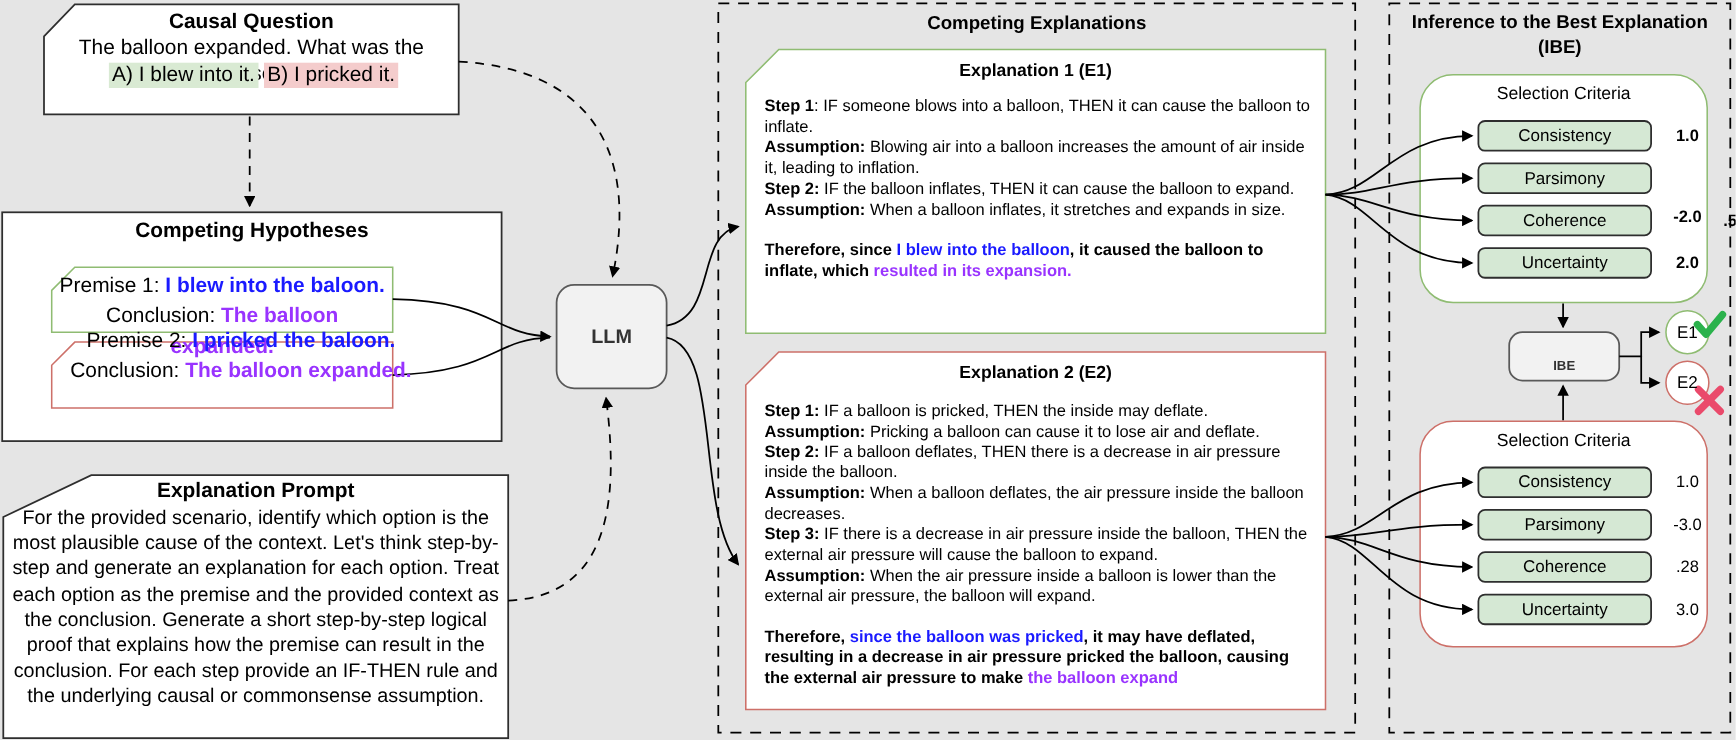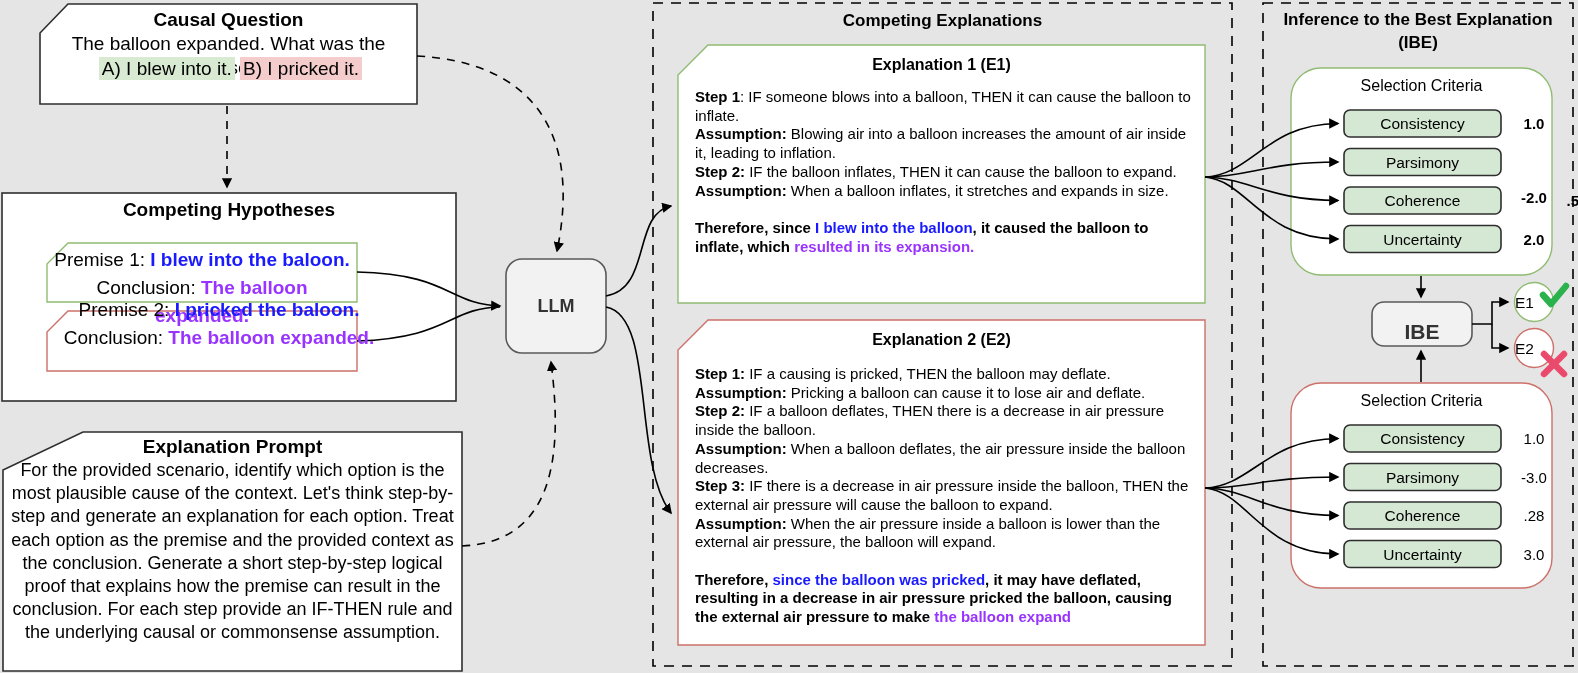--- a/index.html
+++ b/index.html
@@ -32,21 +32,21 @@
   .premise-text{font-size:19px;line-height:28px;}
   .ep-body{font-size:18px;line-height:23.2px;}
   .panel-title{font-size:17px;font-weight:bold;line-height:23px;}
   .exp-title{font-size:16px;font-weight:bold;}
   .exp-body{font-size:15px;line-height:18.7px;}
   .sc-title{font-size:16px;}
   .crit-label{font-size:15.5px;line-height:27px;text-align:center;}
   .crit-val{font-size:15px;line-height:27px;text-align:center;}
   .val-bold{font-weight:bold;}
   .node-label{display:flex;align-items:center;justify-content:center;font-weight:bold;color:#333;}
-  .circ-label{font-size:15.5px;line-height:20px;text-align:left;}
+  .circ-label{font-size:15.5px;line-height:20px;text-align:center;}
 </style>
 </head>
 <body>
 
 <div id="canvas">
 
   <svg id="wires" width="1578" height="673" viewBox="0 0 1578 673">
     <defs>
       <marker id="arr" viewBox="0 0 10 10" refX="8.5" refY="5" markerWidth="6.5" markerHeight="6.5" orient="auto-start-reverse">
         <path d="M0,0 L10,5 L0,10 z" fill="#000"></path>
@@ -138,42 +138,42 @@
 
   <div class="txt center exp-title" style="left:678px;top:56px;width:527px;">Explanation 1 (E1)</div>
   <div class="txt exp-body pre" style="left:695px;top:88px;width:498px;"><span class="seg-b">Step 1</span><span class="seg-r">: IF someone blows into a balloon, THEN it can cause the balloon to inflate.
 </span><span class="seg-b">Assumption:</span><span class="seg-r"> Blowing air into a balloon increases the amount of air inside it, leading to inflation.
 </span><span class="seg-b">Step 2:</span><span class="seg-r"> IF the balloon inflates, THEN it can cause the balloon to expand.
 </span><span class="seg-b">Assumption:</span><span class="seg-r"> When a balloon inflates, it stretches and expands in size.
 
 </span><span class="seg-b">Therefore, since </span><span class="seg-blue">I blew into the balloon</span><span class="seg-b">, it caused the balloon to inflate, which </span><span class="seg-purple">resulted in its expansion.</span></div>
 
   <div class="txt center exp-title" style="left:678px;top:331px;width:527px;">Explanation 2 (E2)</div>
-  <div class="txt exp-body pre" style="left:695px;top:365px;width:498px;"><span class="seg-b">Step 1:</span><span class="seg-r"> IF a causing is pricked, THEN the balloon may deflate.
+  <div class="txt exp-body pre" style="left:695px;top:365px;width:498px;"><span class="seg-b">Step 1:</span><span class="seg-r"> IF a balloon is pricked, THEN the inside may deflate.
 </span><span class="seg-b">Assumption:</span><span class="seg-r"> Pricking a balloon can cause it to lose air and deflate.
 </span><span class="seg-b">Step 2:</span><span class="seg-r"> IF a balloon deflates, THEN there is a decrease in air pressure inside the balloon.
 </span><span class="seg-b">Assumption:</span><span class="seg-r"> When a balloon deflates, the air pressure inside the balloon decreases.
 </span><span class="seg-b">Step 3:</span><span class="seg-r"> IF there is a decrease in air pressure inside the balloon, THEN the external air pressure will cause the balloon to expand.
 </span><span class="seg-b">Assumption:</span><span class="seg-r"> When the air pressure inside a balloon is lower than the external air pressure, the balloon will expand.
 
 </span><span class="seg-b">Therefore, </span><span class="seg-blue">since the balloon was pricked</span><span class="seg-b">, it may have deflated, resulting in a decrease in air pressure pricked the balloon, causing the external air pressure to make </span><span class="seg-purple">the balloon expand</span></div>
 
   <div class="txt center panel-title" style="left:1268px;top:8px;width:300px;">Inference to the Best Explanation (IBE)</div>
 
   <div class="txt center sc-title" style="left:1291px;top:77px;width:261px;">Selection Criteria</div>
   <div class="txt crit-label" style="left:1344px;top:110px;width:157px;">Consistency</div>
   <div class="txt crit-label" style="left:1344px;top:148.5px;width:157px;">Parsimony</div>
   <div class="txt crit-label" style="left:1344px;top:187px;width:157px;">Coherence</div>
   <div class="txt crit-label" style="left:1344px;top:225.5px;width:157px;">Uncertainty</div>
   <div class="txt crit-val val-bold" style="left:1502px;top:110px;width:64px;">1.0</div>
   <div class="txt crit-val val-bold" style="left:1502px;top:156px;width:64px;margin-top:28px;">-2.0</div>
   <div class="txt crit-val val-bold" style="left:1502px;top:187px;width:64px;margin-left:43px;">.51</div>
   <div class="txt crit-val val-bold" style="left:1502px;top:225.5px;width:64px;">2.0</div>
 
-  <div class="txt node-label" style="left:1372px;top:302px;width:100px;height:60px;font-size:21px;">IBE</div>
+  <div class="txt node-label" style="left:1372px;top:302px;width:100px;height:60px;font-size:12px;">IBE</div>
   <div class="txt circ-label" style="left:1515px;top:293px;width:38px;">E1</div>
   <div class="txt circ-label" style="left:1515px;top:339px;width:38px;">E2</div>
 
   <div class="txt center sc-title" style="left:1291px;top:392px;width:261px;">Selection Criteria</div>
   <div class="txt crit-label" style="left:1344px;top:425px;width:157px;">Consistency</div>
   <div class="txt crit-label" style="left:1344px;top:463.5px;width:157px;">Parsimony</div>
   <div class="txt crit-label" style="left:1344px;top:502px;width:157px;">Coherence</div>
   <div class="txt crit-label" style="left:1344px;top:540.5px;width:157px;">Uncertainty</div>
   <div class="txt crit-val" style="left:1502px;top:425px;width:64px;">1.0</div>
   <div class="txt crit-val" style="left:1502px;top:463.5px;width:64px;">-3.0</div>

